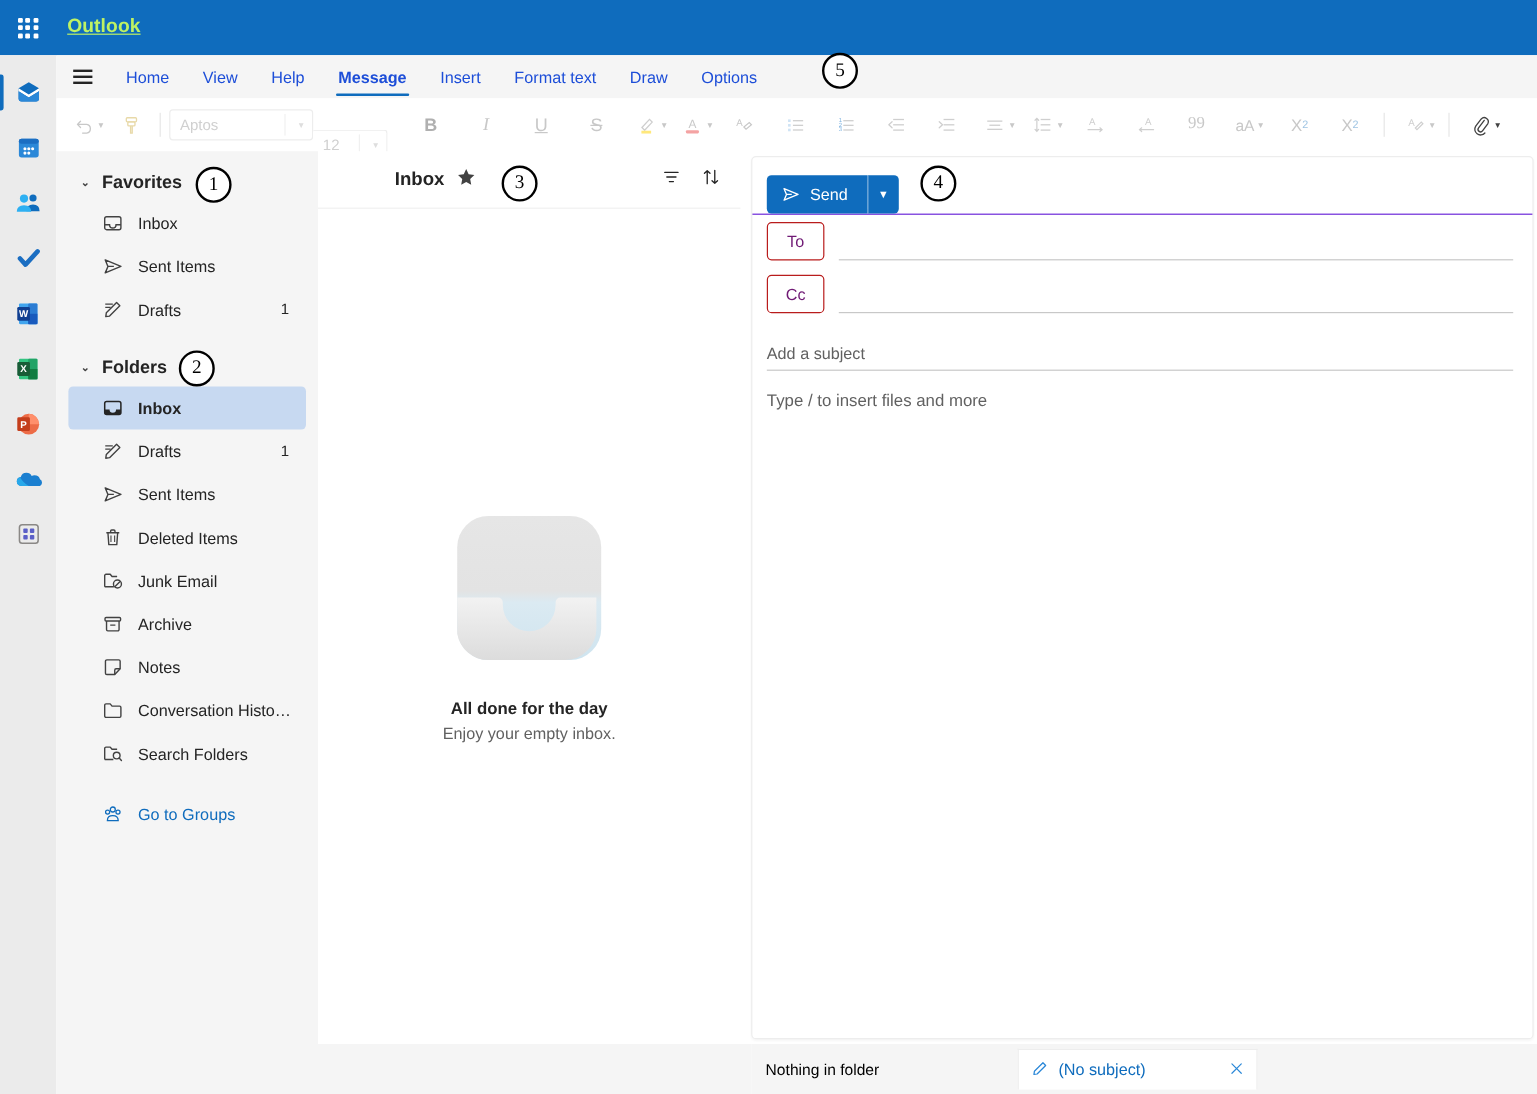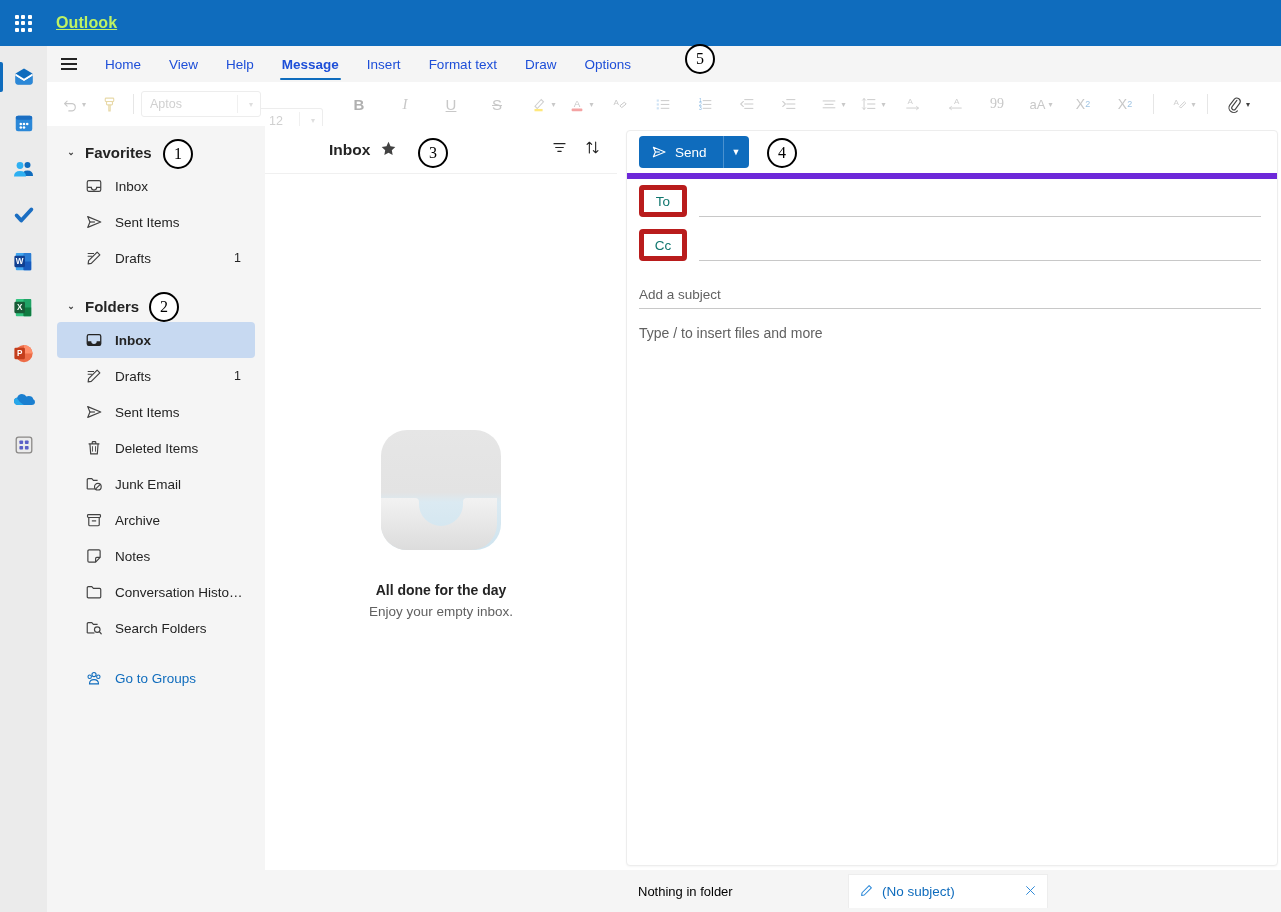--- a/index.html
+++ b/index.html
@@ -147,39 +147,39 @@
   #empty-title { margin-top: 28px; font-size: 14px; font-weight: bold; color: #242424; }
   #empty-sub { margin-top: 6px; font-size: 13.5px; color: #616161; }
 
   
   #compose {
     position: absolute; left: 626px; top: 130px; width: 652px; height: 736px;
     background: #ffffff; border: 1px solid #ededed; border-radius: 4px;
     box-shadow: 0 1px 2px rgba(0,0,0,.04);
   }
   #compose-actions {
-    height: 48px; display: flex; align-items: center; padding-left: 12px;
-    border-bottom: 6px solid #6d28d9; position: relative;
+    height: 48px; display: flex; align-items: flex-end; padding-left: 12px;
+    border-bottom: 1px solid #6d28d9; position: relative;
   }
   #send-btn {
     height: 32px; background: #0f6cbd; color: #ffffff; border: none;
     border-radius: 4px 0 0 4px; padding: 0 16px 0 12px; font-size: 13.5px;
     display: flex; align-items: center; gap: 8px; cursor: pointer;
     font-family: "Liberation Sans", sans-serif;
   }
   #send-split {
     height: 32px; width: 26px; background: #0f6cbd; border: none;
     border-left: 1px solid #4a91cf; border-radius: 0 4px 4px 0;
     color: #ffffff; font-size: 9px; cursor: pointer;
     display: flex; align-items: center; justify-content: center;
   }
   .recip-row { height: 44px; display: flex; align-items: center; padding: 0 16px 0 12px; }
   .recip-btn {
-    width: 48px; height: 32px; border: 5px solid #b91c1c; border-radius: 4px;
-    background: #ffffff; font-size: 13.5px; color: #0f766e; cursor: pointer;
+    width: 48px; height: 32px; border: 1px solid #b91c1c; border-radius: 4px;
+    background: #ffffff; font-size: 13.5px; color: #701a75; cursor: pointer;
     display: flex; align-items: center; justify-content: center;
     font-family: "Liberation Sans", sans-serif; flex: none;
   }
   .recip-field { flex: 1; height: 32px; margin-left: 12px; border-bottom: 1px solid #c8c8c8; cursor: text; }
   #subject-row { height: 42px; padding: 0 16px 0 12px; display: flex; align-items: flex-end; }
   #subject-field {
     flex: 1; border-bottom: 1px solid #c8c8c8; padding-bottom: 6px;
     font-size: 13.5px; color: #616161; cursor: text;
   }
   #body-area { padding: 16px 16px 0 12px; font-size: 14px; color: #616161; cursor: text; height: 560px; }

